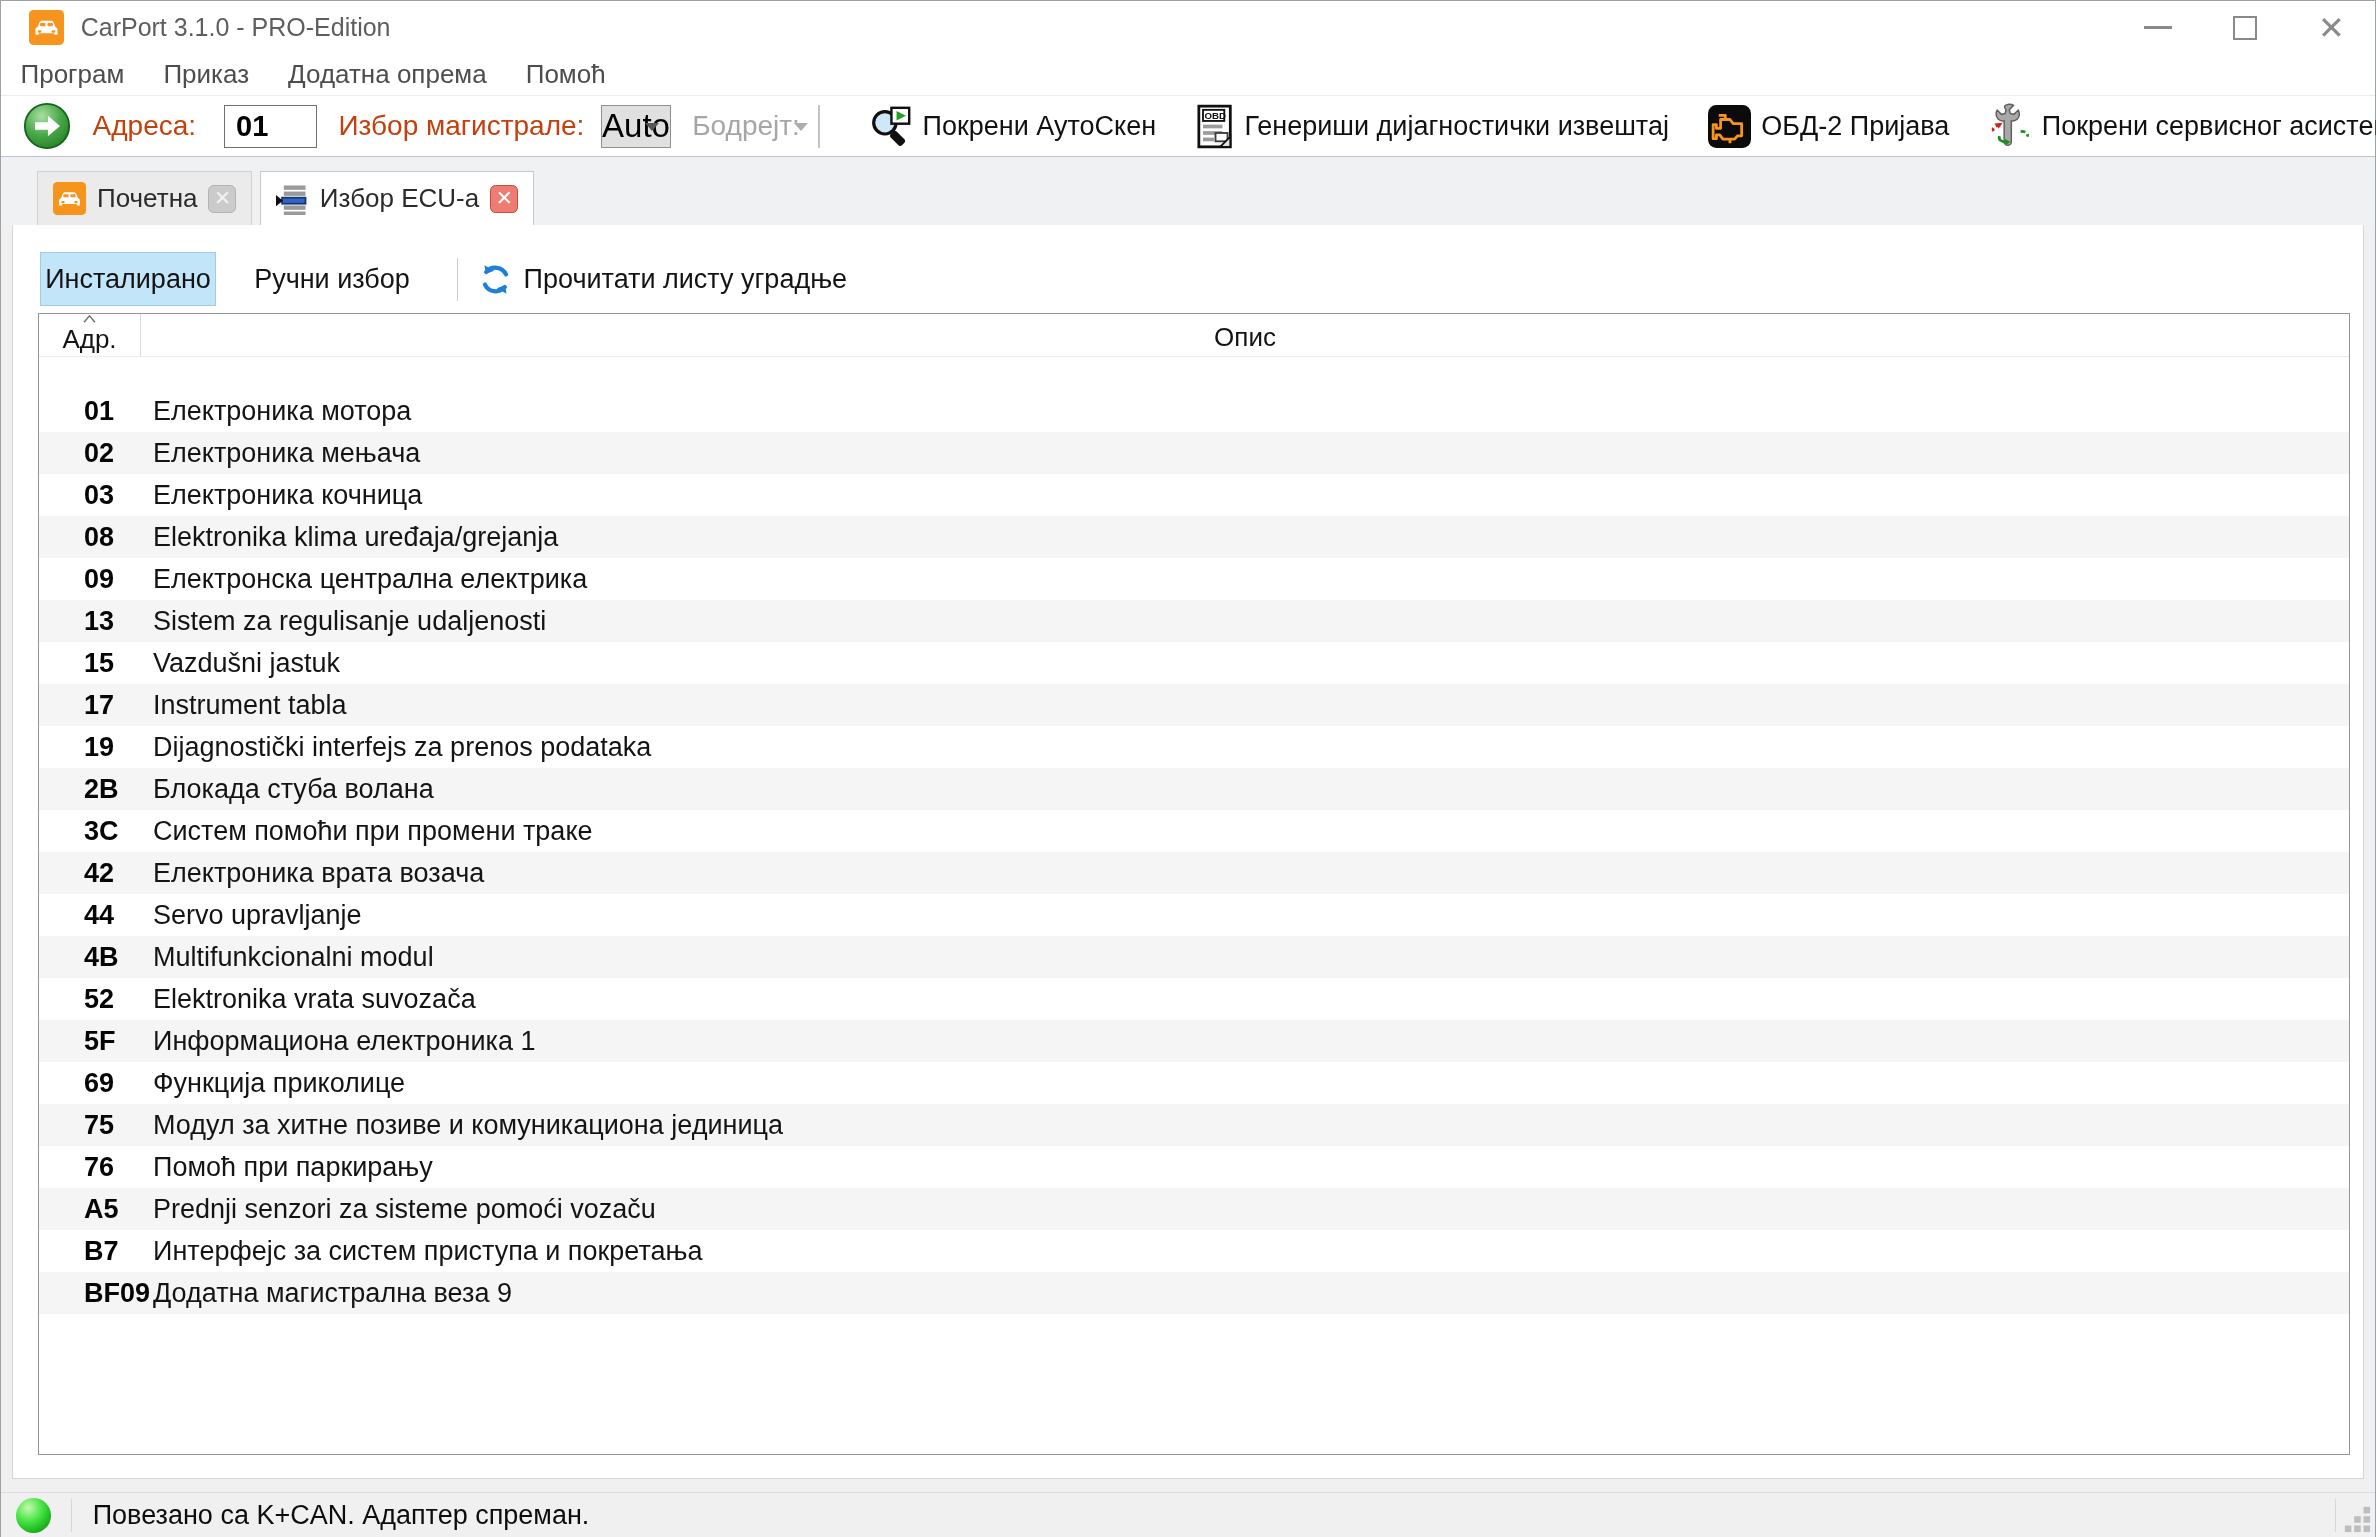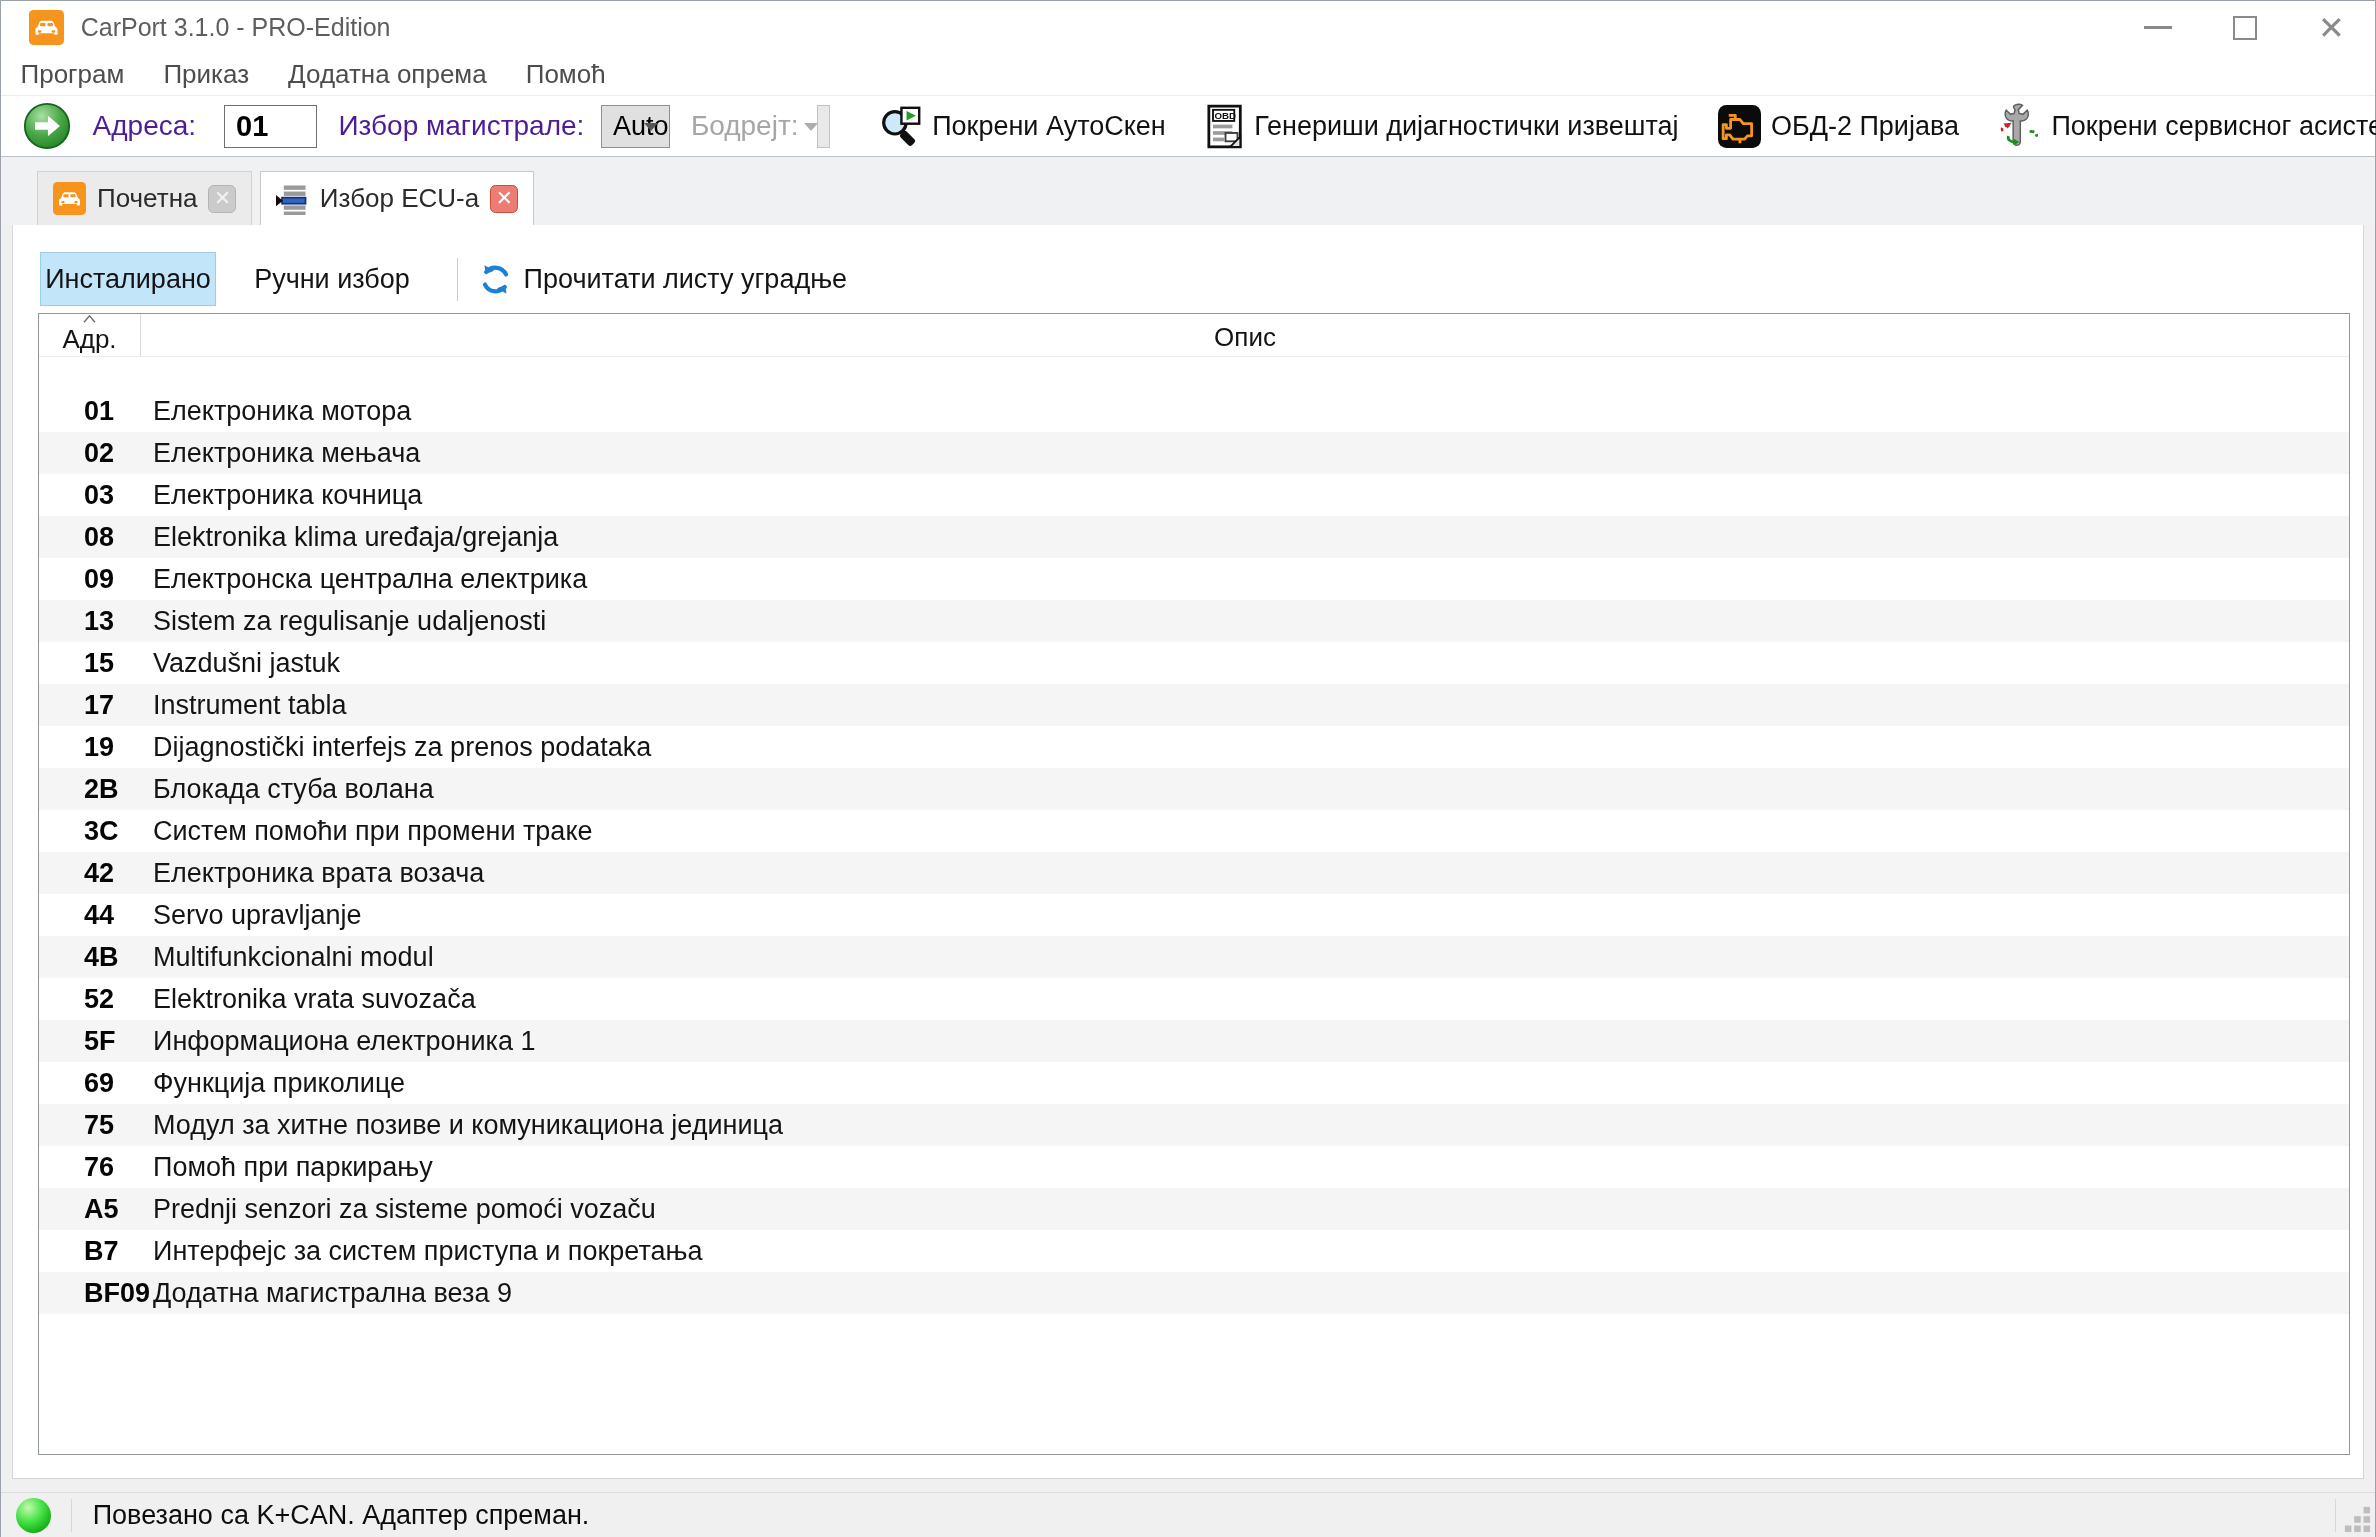--- a/index.html
+++ b/index.html
@@ -24,26 +24,26 @@
             border-bottom:0.9px solid #ececec; flex:0 0 auto; }
   .menu-item{ font-size:26px; color:#4d4d4d; padding:0 19.5px; }
 
   
   .toolbar{ height:61px; background:#ffffff; border-bottom:1.9px solid #bcc2c7;
             display:flex; align-items:center; flex:0 0 auto; }
   .grip{ width:5.6px; height:39px; margin-left:5.6px;
          background-image:repeating-linear-gradient(#c4c4c4 0 2.8px, transparent 2.8px 6.5px);
          background-size:2.8px 100%; background-repeat:no-repeat; background-position:center; }
   .go-btn{ width:48px; height:48px; margin-left:16.7px; flex:0 0 auto; }
-  .tb-label{ font-size:28px; color:#4c1d95; margin-left:21.3px; white-space:nowrap; }
+  .tb-label{ font-size:28px; color:#c2410c; margin-left:21.3px; white-space:nowrap; }
   .tb-label.disabled{ color:#a6a6a6; }
   .addr-input{ width:93px; height:43px; margin-left:28px; border:0.9px solid #707070; background:#fff;
                font-family:"Liberation Sans", sans-serif; font-size:29px; font-weight:bold; padding-left:11px; color:#000; }
   .combo{ height:43px; margin-left:16.7px; background:#e0e0e0; border:0.9px solid #8f8f8f;
-          display:flex; align-items:center; font-size:27px; color:#000; padding-left:11px; position:relative; }
+          display:flex; align-items:center; font-size:33px; color:#000; position:relative; }
   .combo.auto{ width:122px; }
   .combo.disabled{ width:130px; background:#e9e9e9; border-color:#c3c3c3; margin-left:18.6px; }
   .combo .chev{ position:absolute; right:11px; top:17.6px; width:0; height:0;
                 border-left:7.4px solid transparent; border-right:7.4px solid transparent; border-top:8.3px solid #555; }
   .combo.disabled .chev{ border-top-color:#adadad; }
   .tb-btn{ display:flex; align-items:center; gap:10.2px; height:56px; padding:0 5.6px; white-space:nowrap; }
   .tb-btn .lbl{ font-size:27px; color:#111; }
 
   
   .tabstrip{ height:68px; background:#eff1f3; display:flex; align-items:flex-end; padding-left:36px; flex:0 0 auto; }

